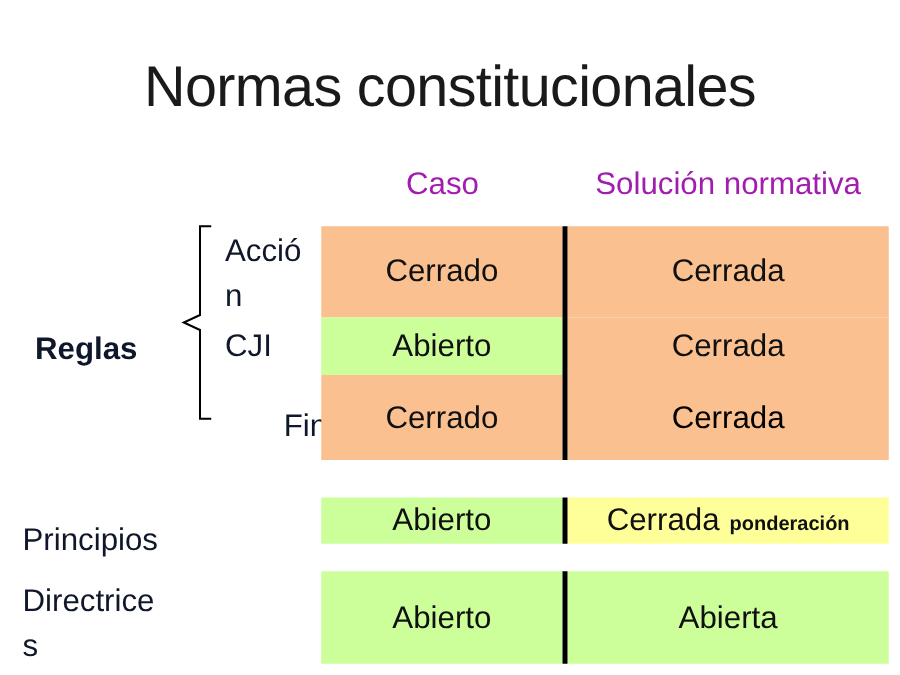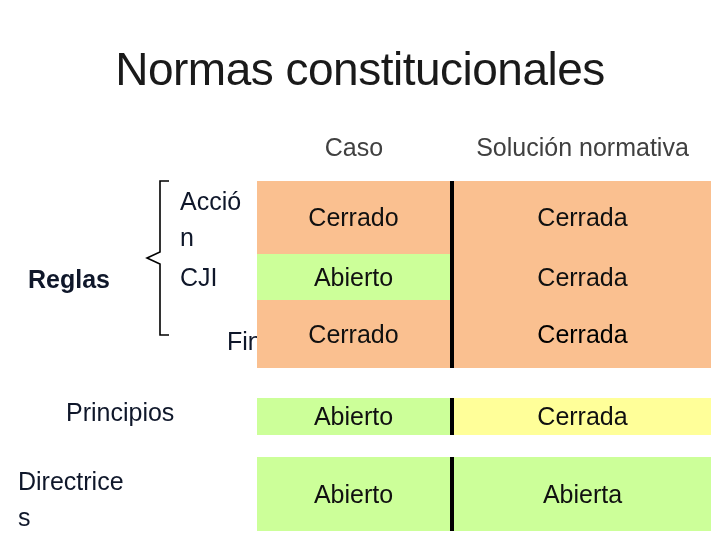--- a/index.html
+++ b/index.html
@@ -14,33 +14,33 @@
   .slide-title{
     left:0;right:0;top:42px;
     text-align:center;
     font-size:46px;
     letter-spacing:-0.5px;
     color:#1a1a1a;
   }
   .col-header{
     top:131px;height:32px;
     font-size:25px;
-    color:#404040;
+    color:#a21caf;
     display:flex;align-items:center;justify-content:center;
   }
   .hdr-caso{left:258px;width:192px;}
   .hdr-sol{left:454px;width:257px;}
 
   
   .side-label{font-size:25px;line-height:36px;color:#0f172a;white-space:pre-line;}
   .lbl-reglas{left:28px;top:261px;font-weight:bold;}
   .lbl-accion{left:180px;top:183px;}
   .lbl-cji{left:180px;top:259px;text-align:right;}
   .lbl-fines{left:180px;top:323px;margin-left:47px;}
-  .lbl-principios{left:18px;top:394px;margin-left:48px;}
+  .lbl-principios{left:18px;top:414px;}
   .lbl-directrices{left:18px;top:463px;}
 
   
   .cell{
     display:flex;align-items:center;justify-content:center;
     font-size:25px;color:#101010;text-align:center;
   }
   .c-closed{background:#FAC090;}
   .c-open{background:#CCFF99;}
   .c-pond{background:#FFFF99;}
@@ -102,20 +102,21 @@
 <div class="abs cell c-closed right-col row2">Cerrada</div>
 
 <div class="abs cell c-closed left-col row3">Cerrado</div>
 <div class="abs fines-right">
   <div class="fines-cerrada">Cerrada</div>
 </div>
 
 <div class="abs cell c-open left-col row4">Abierto</div>
 <div class="abs cell c-pond right-col row4">
   <span>Cerrada</span>
+  <span class="pond-note">ponderación</span>
 </div>
 
 <div class="abs cell c-open left-col row5">Abierto</div>
 <div class="abs cell c-open right-col row5">Abierta</div>
 
 <div class="abs vline vl-a"></div>
 <div class="abs vline vl-b"></div>
 <div class="abs vline vl-c"></div>
 
 </body></html>

